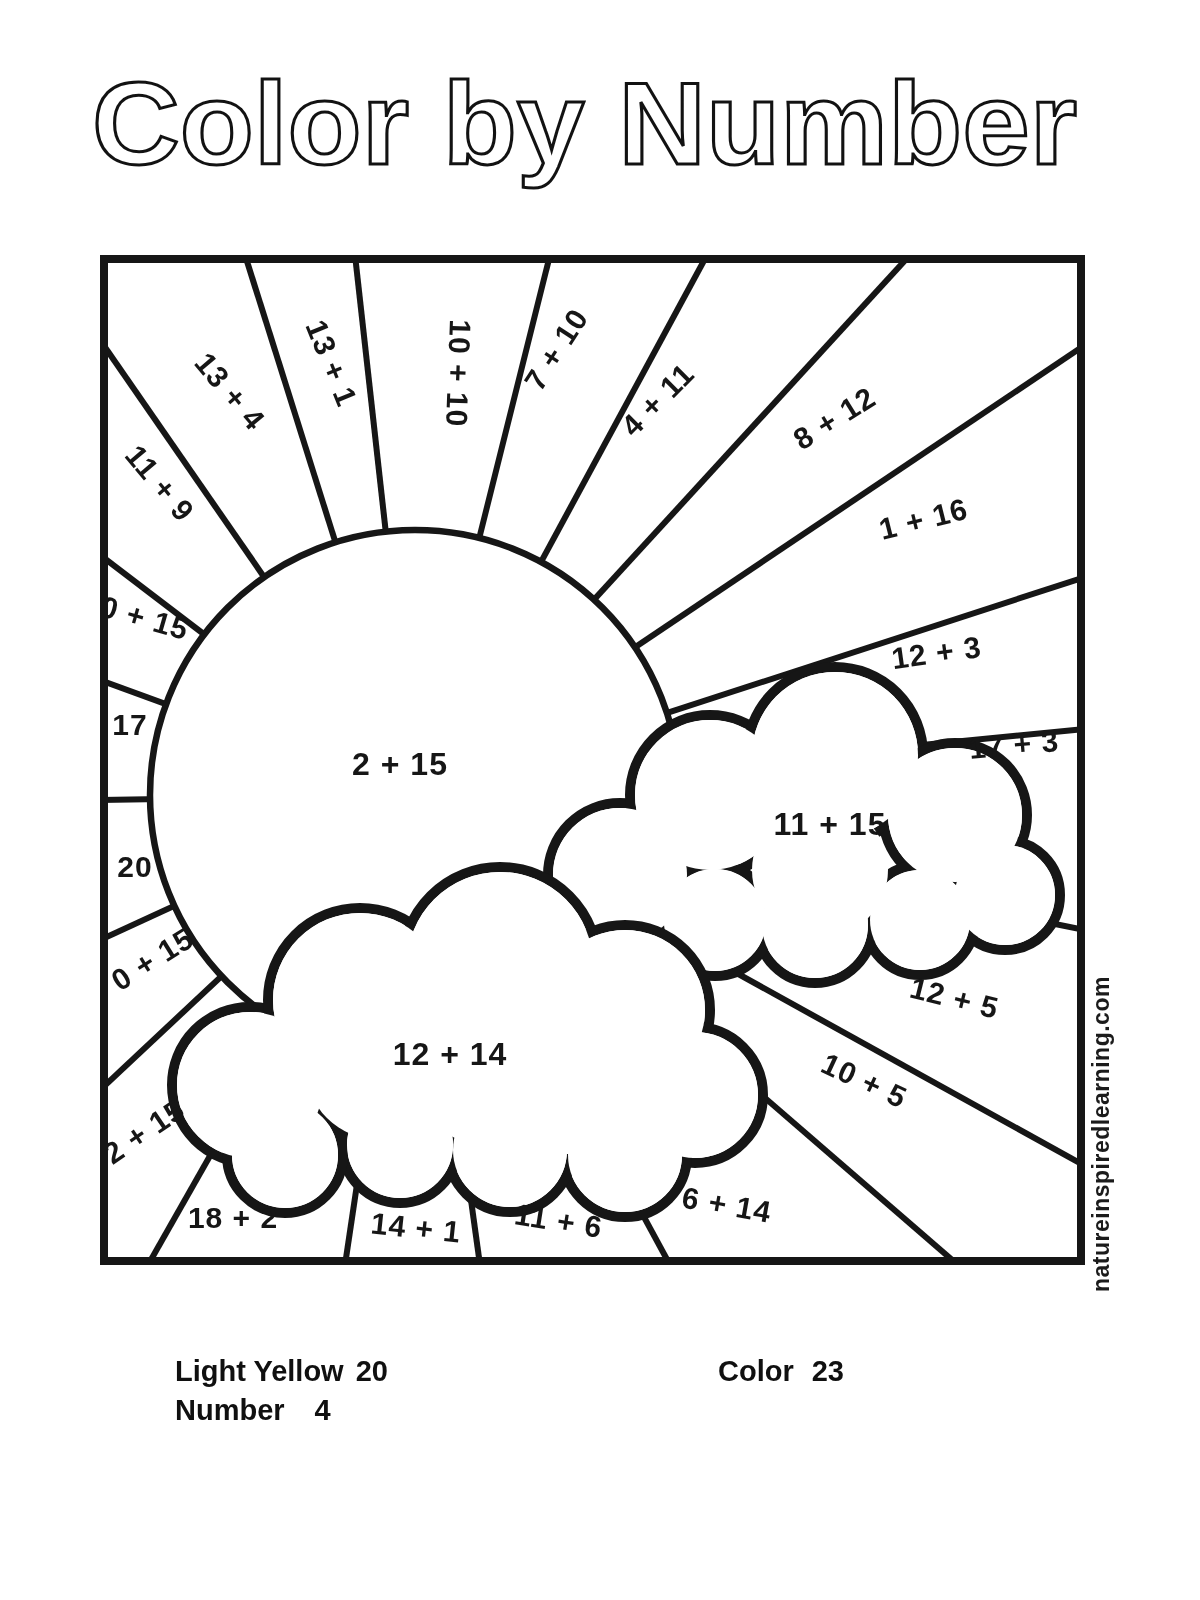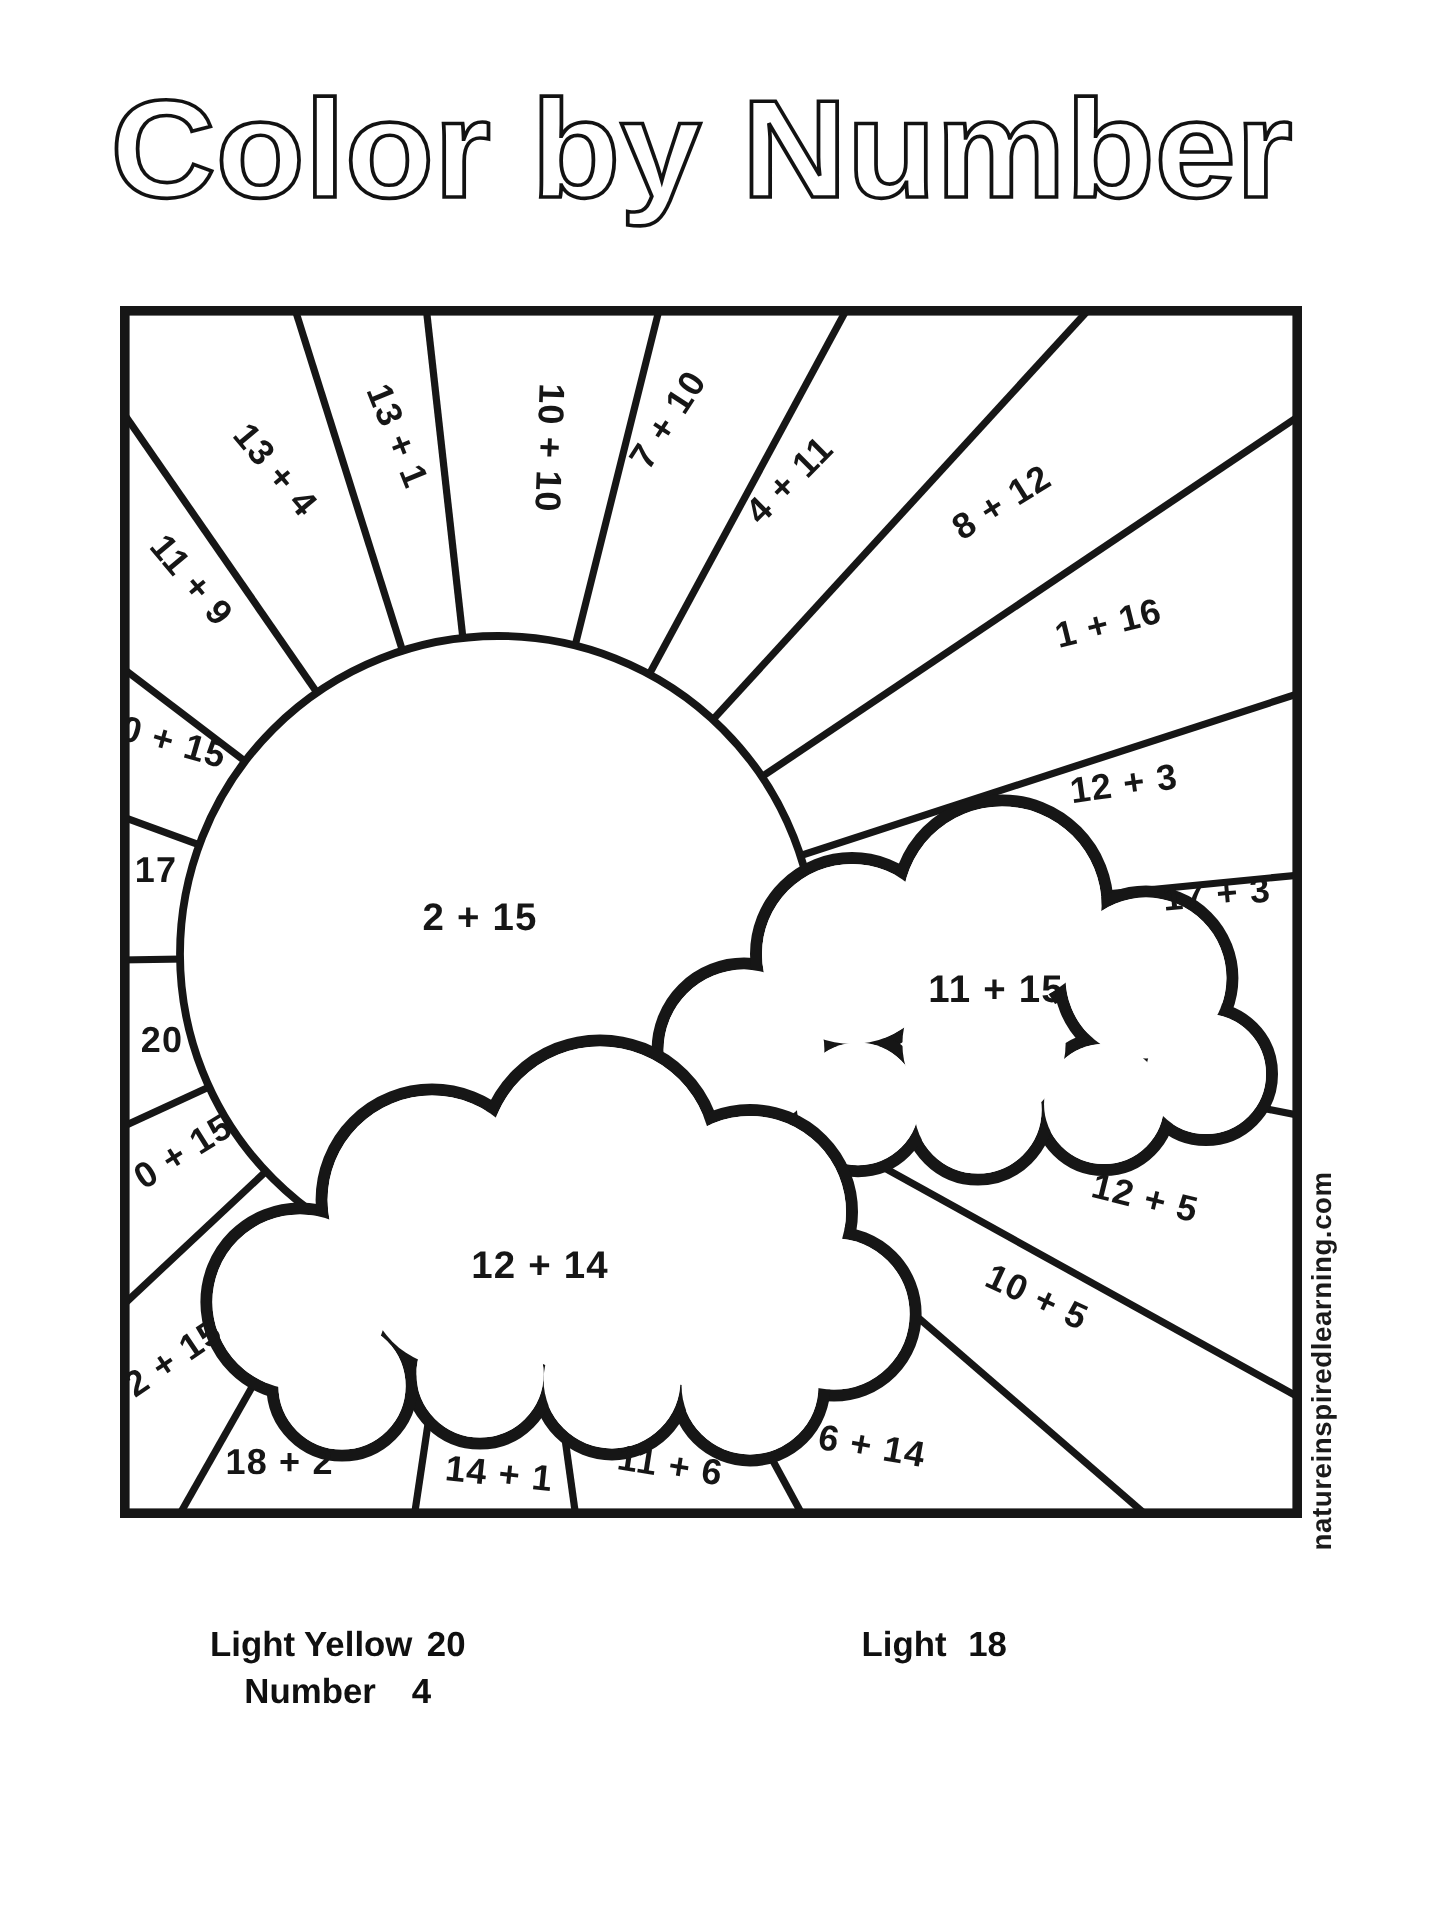--- a/index.html
+++ b/index.html
@@ -10,21 +10,21 @@
   .scene{position:absolute;left:100px;top:255px;width:985px;height:1010px;}
   .scene svg{display:block;}
   .lbl{font-family:"Liberation Sans",sans-serif;font-weight:bold;font-size:30px;fill:#161616;letter-spacing:1px;}
   .lbl-big{font-size:32px;}
   .watermark{position:absolute;left:1088px;top:1292px;transform-origin:0 0;transform:rotate(-90deg);
              font-size:23px;font-weight:bold;color:#1b1b1b;letter-spacing:0.5px;white-space:nowrap;}
   .key{position:absolute;top:1352px;left:0;width:1200px;color:#101010;}
   .key-col{position:absolute;top:0;}
   .key-col.c1{left:175px;}
   .key-col.c2{left:718px;}
-  .key-row{height:39px;line-height:39px;font-weight:bold;font-size:29px;white-space:nowrap;text-align:center;}
+  .key-row{height:39px;line-height:39px;font-weight:bold;font-size:29px;white-space:nowrap;}
   .key-num.g12{margin-left:12px;}
   .key-num.g30{margin-left:30px;}
   .key-num.g26{margin-left:26px;}
   .key-num.g18{margin-left:18px;}
 </style>
 </head>
 <body>
 
 <div class="page">
 
@@ -151,18 +151,18 @@
     <div class="key-col c1">
       <div class="key-row">
         <span class="key-name">Light Yellow</span><span class="key-num g12">20</span>
       </div>
       <div class="key-row">
         <span class="key-name">Number</span><span class="key-num g30">4</span>
       </div>
     </div>
     <div class="key-col c2">
       <div class="key-row">
-        <span class="key-name">Light</span><span class="key-num g18">18</span>
+        <span class="key-name">Color</span><span class="key-num g18">23</span>
       </div>
     </div>
   </div>
 
 </div>
 
 </body></html>

